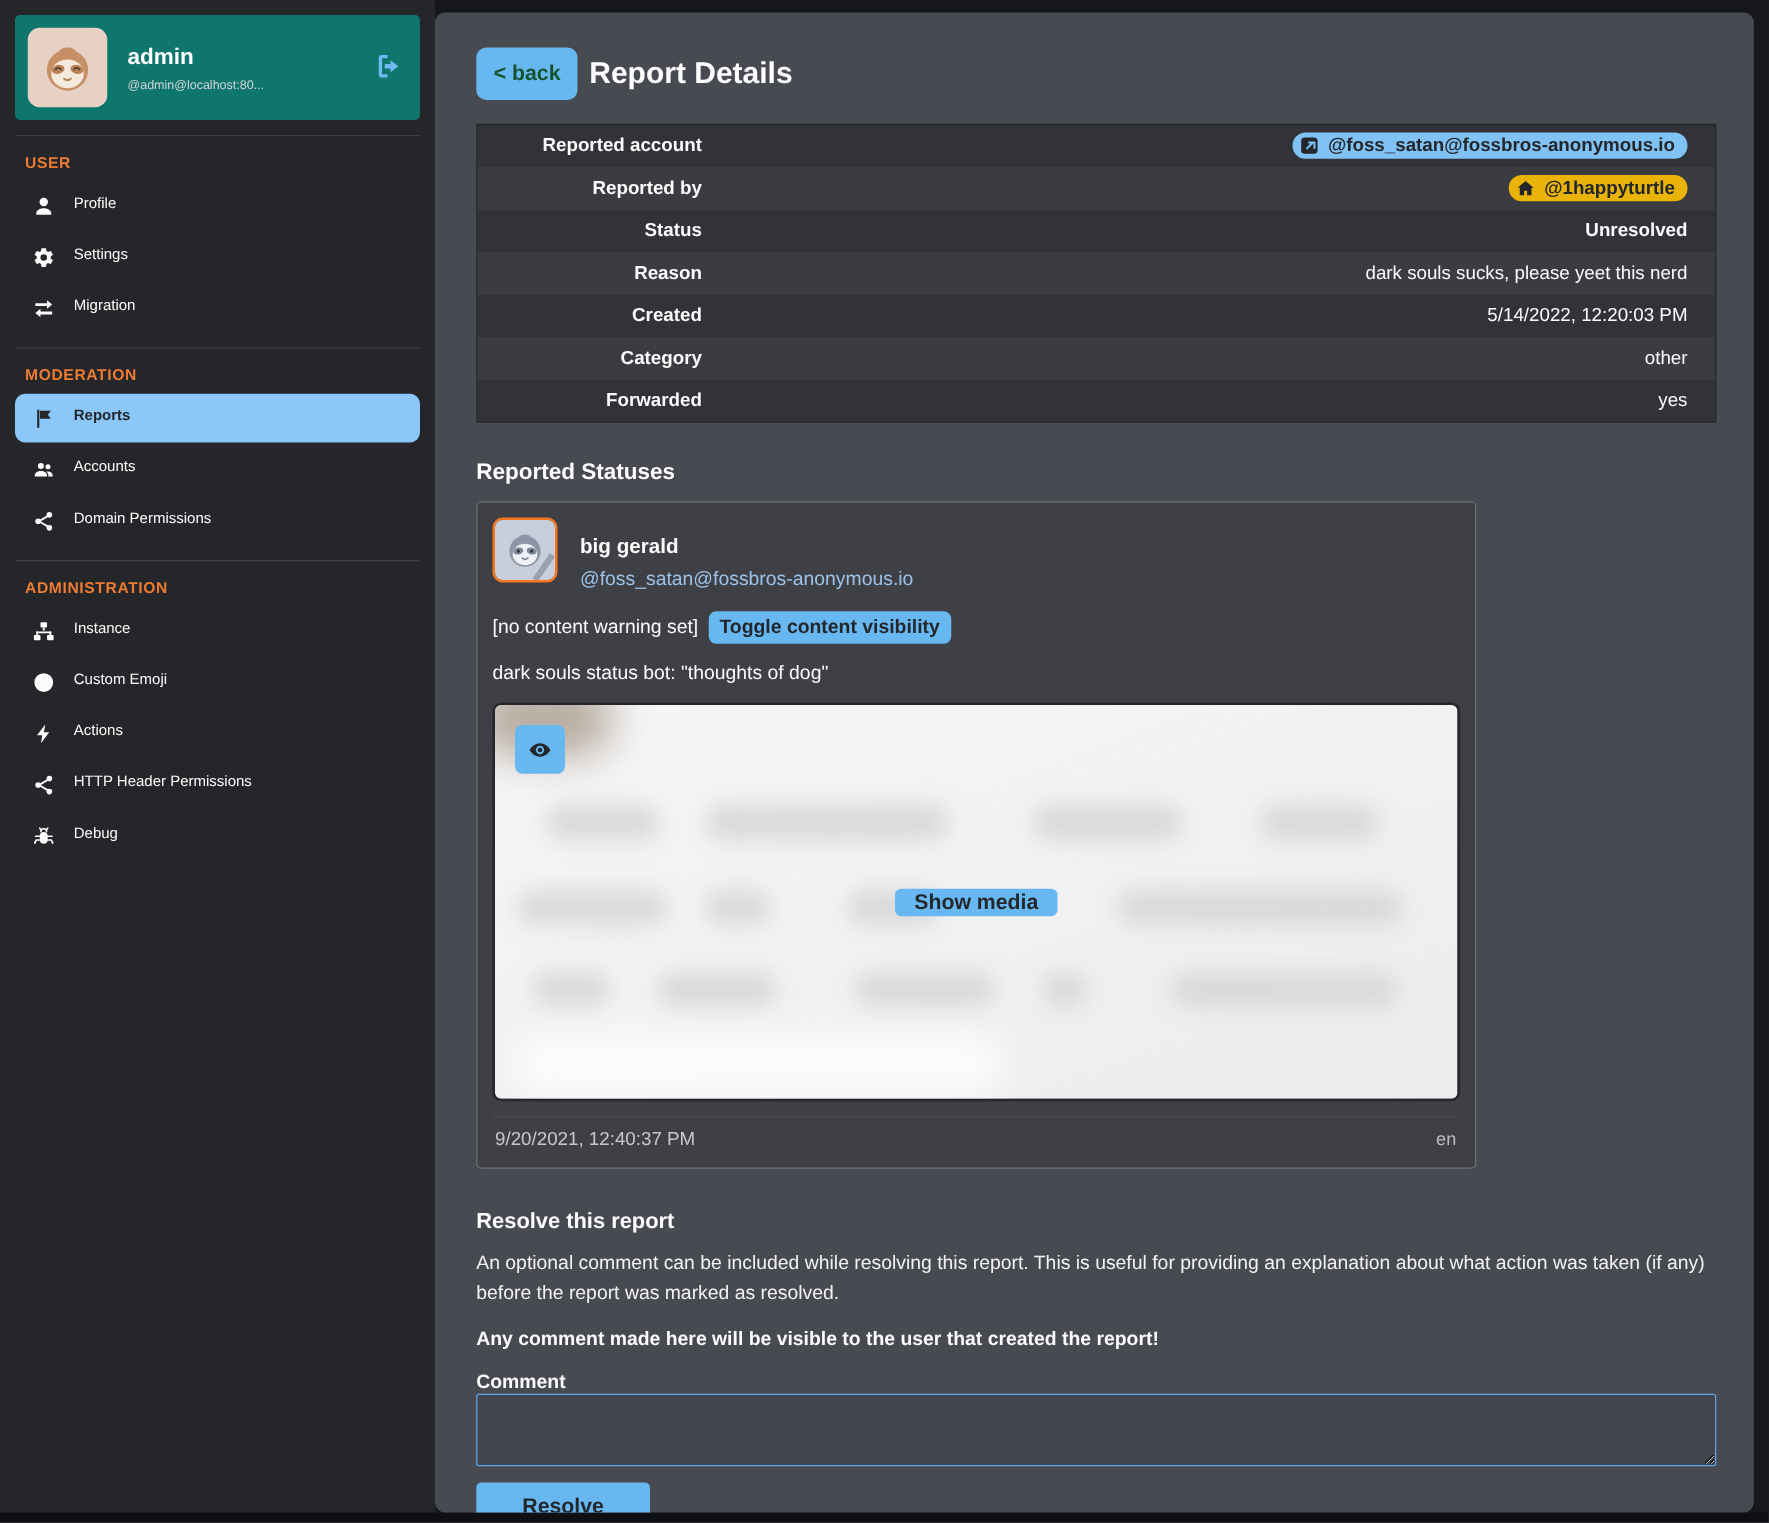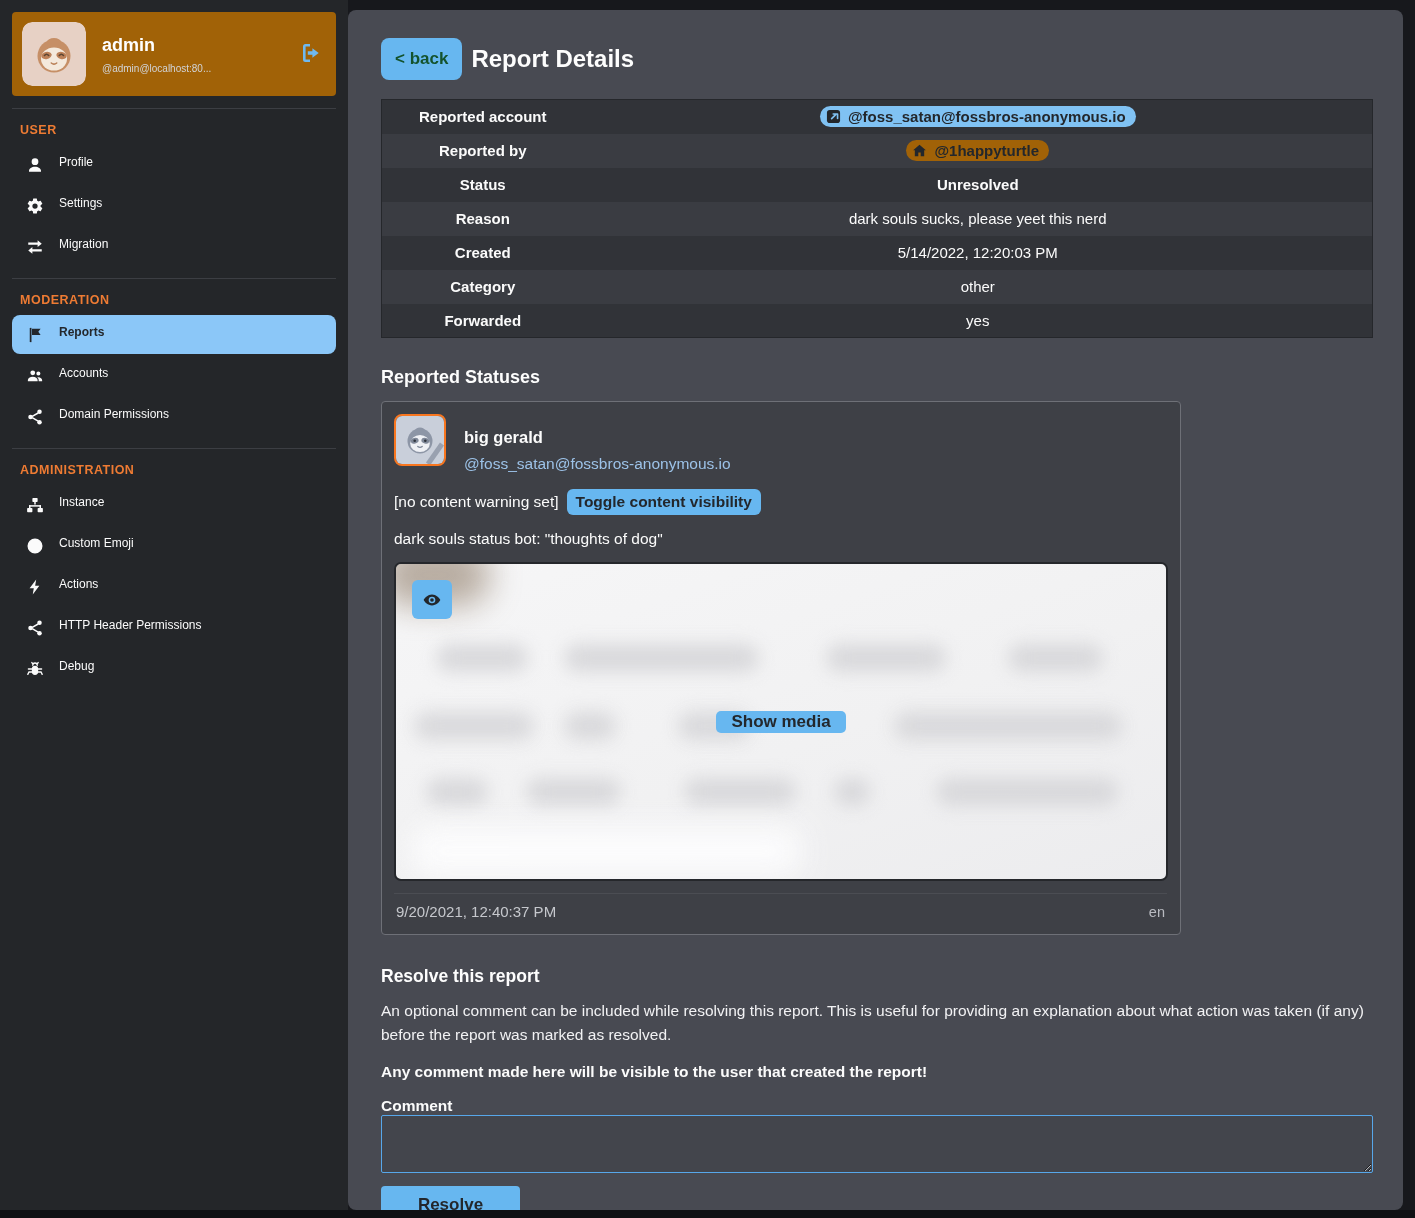--- a/index.html
+++ b/index.html
@@ -12,21 +12,21 @@
   }
   .app { display: flex; height: 1210px; }
 
   
   .sidebar {
     width: 348px; flex: 0 0 348px;
     background: #242629;
     padding: 12px;
   }
   .profile-card {
-    background: #a16207;
+    background: #0f766e;
     border-radius: 4px;
     padding: 10px;
     display: flex; align-items: center; gap: 16px;
   }
   .avatar64 { width: 64px; height: 64px; border-radius: 10px; flex: 0 0 64px; display:block; }
   .profile-names { flex: 1 1 auto; min-width: 0; }
   .profile-name { font-size: 18px; font-weight: bold; color: #ffffff; }
   .profile-handle { font-size: 10px; color: #d2d4d8; margin-top: 7px; white-space: nowrap; }
   .logout-btn { color: #6fb9f1; width: 26px; height: 26px; cursor: pointer; flex: 0 0 26px; margin-right: 2px; background: none; border: none; }
   .logout-btn svg { width: 24px; height: 24px; }
@@ -70,34 +70,34 @@
   .page-title { font-size: 24px; font-weight: bold; color: #fdfdfd; }
 
   table.report-table {
     width: 992px; border-collapse: collapse;
     border: 1px solid #25272b;
     margin-bottom: 29px;
   }
   table.report-table tr:nth-child(odd)  { background: #313338; }
   table.report-table tr:nth-child(even) { background: #3a3c42; }
   table.report-table th, table.report-table td {
-    font-size: 15px; text-align: center; vertical-align: middle;
-    padding: 5px 10px; height: 34px; color: #fbfbfb;
+    font-size: 15px; text-align: right; vertical-align: middle;
+    padding: 5px 22px; height: 34px; color: #fbfbfb;
   }
   table.report-table th { width: 202px; font-weight: bold; }
   td.bold-val { font-weight: bold; }
   .badge {
     display: inline-flex; align-items: center; gap: 7px;
     border-radius: 11px; padding: 2px 10px 2px 6px;
     font-weight: bold; font-size: 15px; color: #23272c;
     cursor: pointer;
   }
   .badge svg { width: 15px; height: 15px; }
   .badge-blue  { background: #80c2f3; }
-  .badge-green { background: #a16207; }
+  .badge-green { background: #eab308; }
 
   .sec-heading { font-size: 18px; font-weight: bold; color: #fdfdfd; margin-bottom: 13px; }
 
   
   .status-card {
     width: 800px;
     background: #3e4046;
     border: 1px solid #6e7077;
     border-radius: 4px;
     padding: 12px 13px 8px 12px;

